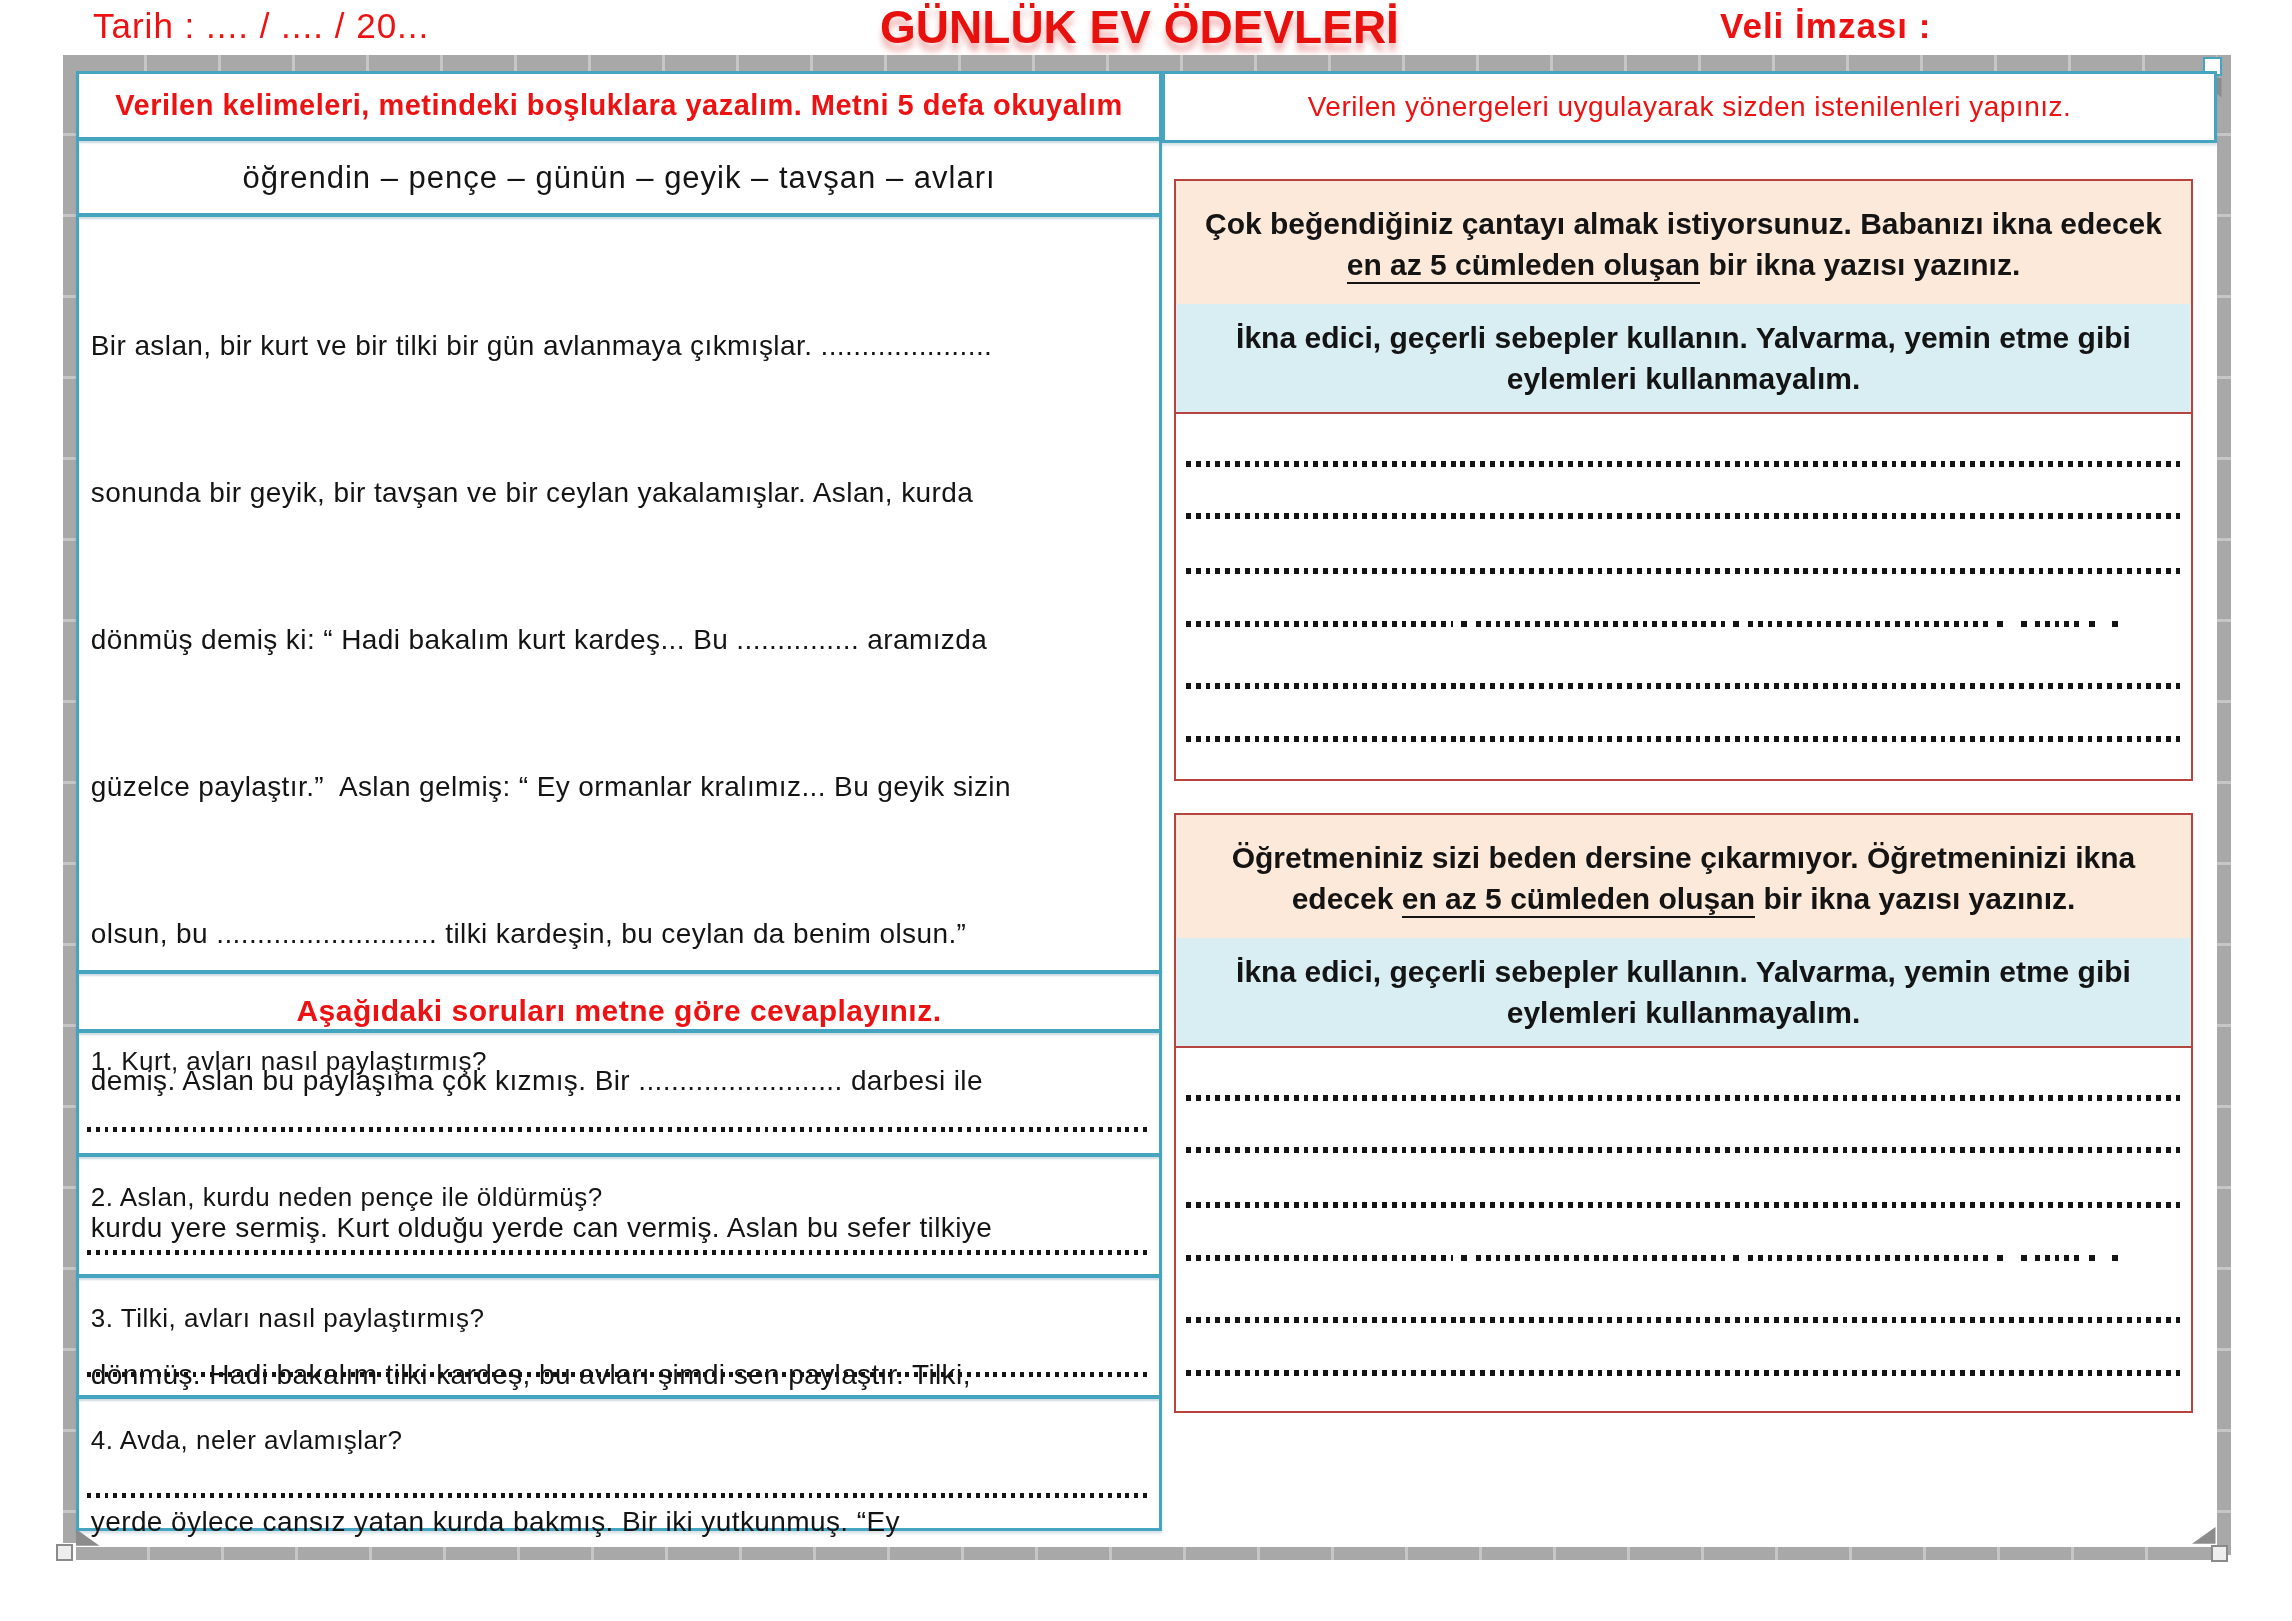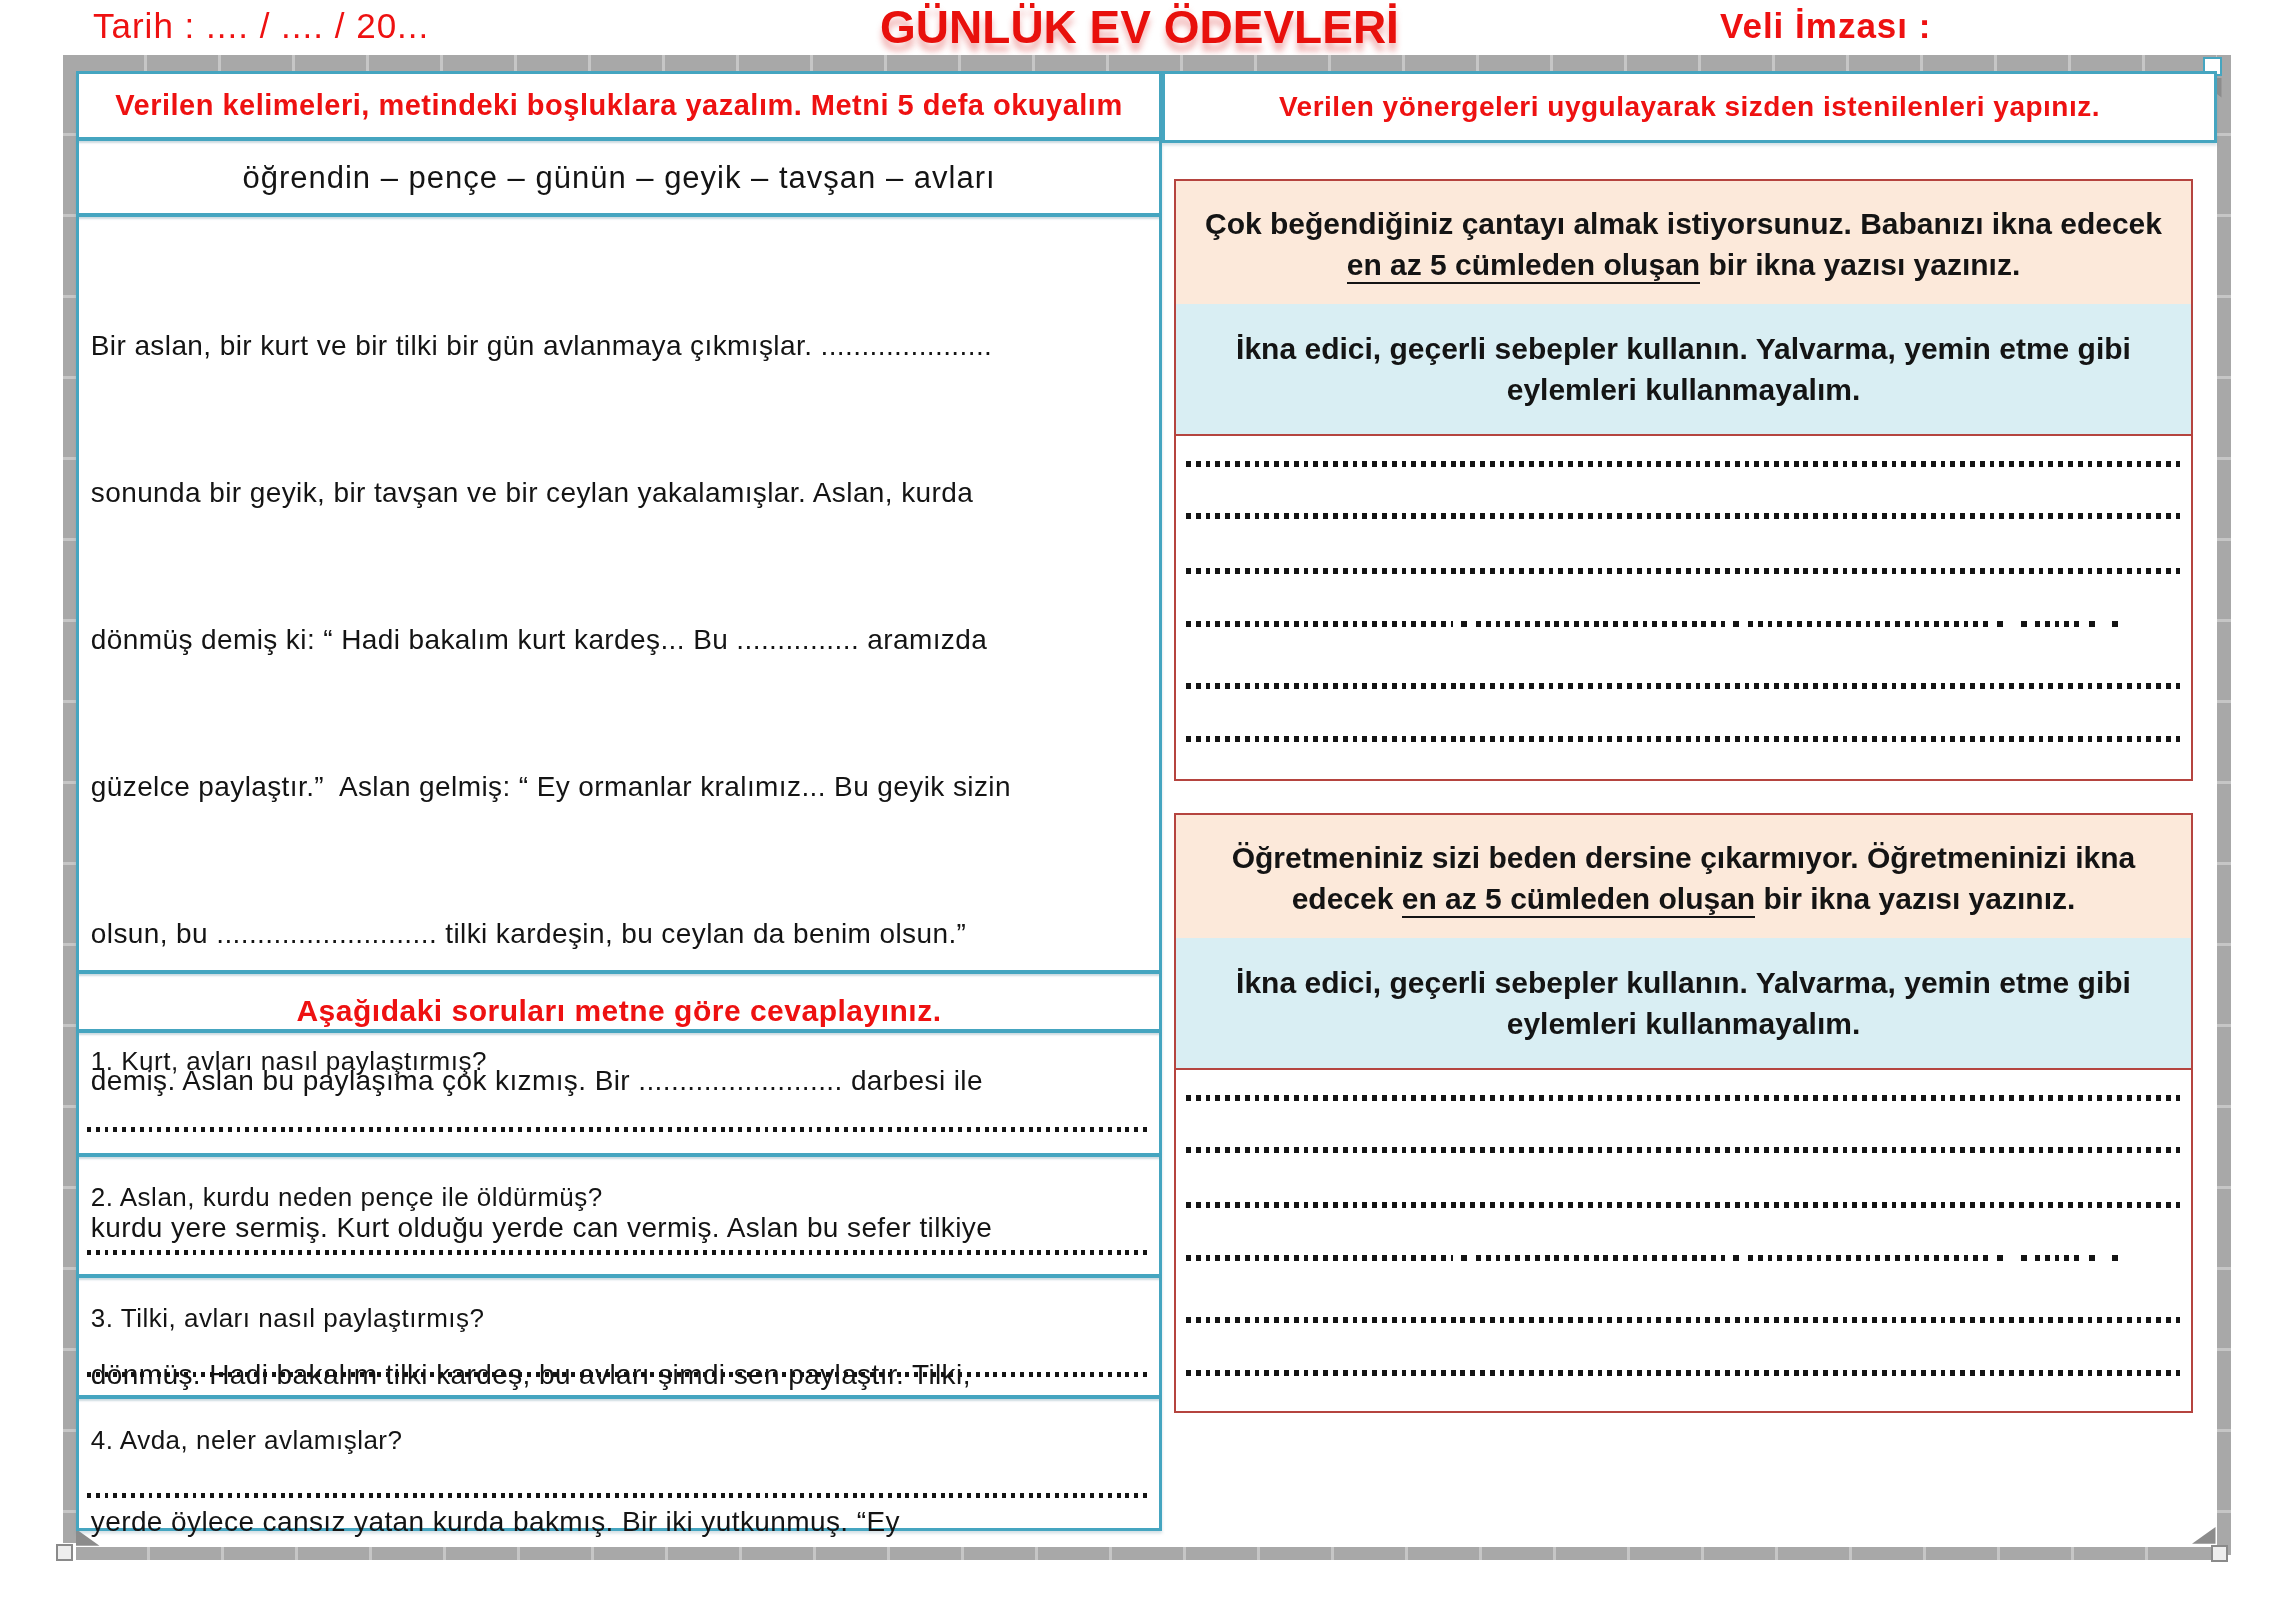--- a/index.html
+++ b/index.html
@@ -53,28 +53,28 @@
     line-height:49px;letter-spacing:0.4px;white-space:pre;}
   .qhdr{top:900px;height:73px;color:var(--red);font-size:30px;font-weight:bold;letter-spacing:0.5px;}
   .qtext{position:absolute;left:11.8px;font-size:26px;color:var(--ink);letter-spacing:0.5px;}
   .dotline{position:absolute;height:4.9px;
     background:repeating-linear-gradient(90deg,var(--ink) 0 3.9px,transparent 3.9px 8.8px);}
   .ldot{left:7.8px;width:1062px;}
 
   
   .rheader{left:1162px;top:71px;width:1055px;height:72px;border:3.9px solid var(--teal);
     background:#fff;display:flex;align-items:center;justify-content:center;color:var(--red);
-    font-size:28px;font-weight:bold;letter-spacing:0.5px;box-shadow:0 2.9px 2.9px rgba(110,150,165,.3);}
+    font-size:28px;font-weight:normal;letter-spacing:0.5px;box-shadow:0 2.9px 2.9px rgba(110,150,165,.3);}
   .taskbox{left:1174px;width:1019px;border:2.9px solid var(--maroon);background:#fff;}
   .box1{top:179px;height:602px;}
   .box2{top:797px;height:600px;margin-top:16px;}
   .peach{position:absolute;left:0;right:0;top:0;height:127px;background:var(--peach);
     border-bottom:2.9px solid var(--maroon);display:flex;align-items:center;justify-content:center;
     padding:0 29px;text-align:center;font-size:30px;font-weight:bold;color:var(--ink);line-height:41px;}
-  .blue{position:absolute;left:0;right:0;top:123px;height:132px;background:var(--lblue);
+  .blue{position:absolute;left:0;right:0;top:123px;height:110px;background:var(--lblue);
     border-bottom:2.9px solid var(--maroon);display:flex;align-items:center;justify-content:center;
     padding:0 39px;text-align:center;font-size:30px;font-weight:bold;color:var(--ink);line-height:41px;}
   .u{border-bottom:2.9px solid var(--ink);padding-bottom:1px;}
   .rdot{left:9.8px;width:994px;height:5.9px;
     background:repeating-linear-gradient(90deg,var(--ink) 0 4.9px,transparent 4.9px 9.8px);}
   .rl1{top:280px;} .rl2{top:332px;} .rl3{top:387px;} .rl5{top:502px;} .rl6{top:555px;}
   .special{position:absolute;top:440px;left:9.8px;width:941px;height:5.9px;display:flex;align-items:center;}
   .ds{height:5.9px;background:repeating-linear-gradient(90deg,var(--ink) 0 4.9px,transparent 4.9px 9.8px);}
   .ds1{width:294px;} .ds2{width:274px;} .ds3{width:265px;} .ds4{width:49px;}
   .dp{width:5.9px;height:5.9px;background:var(--ink);margin:0 8.8px;flex:none;}

